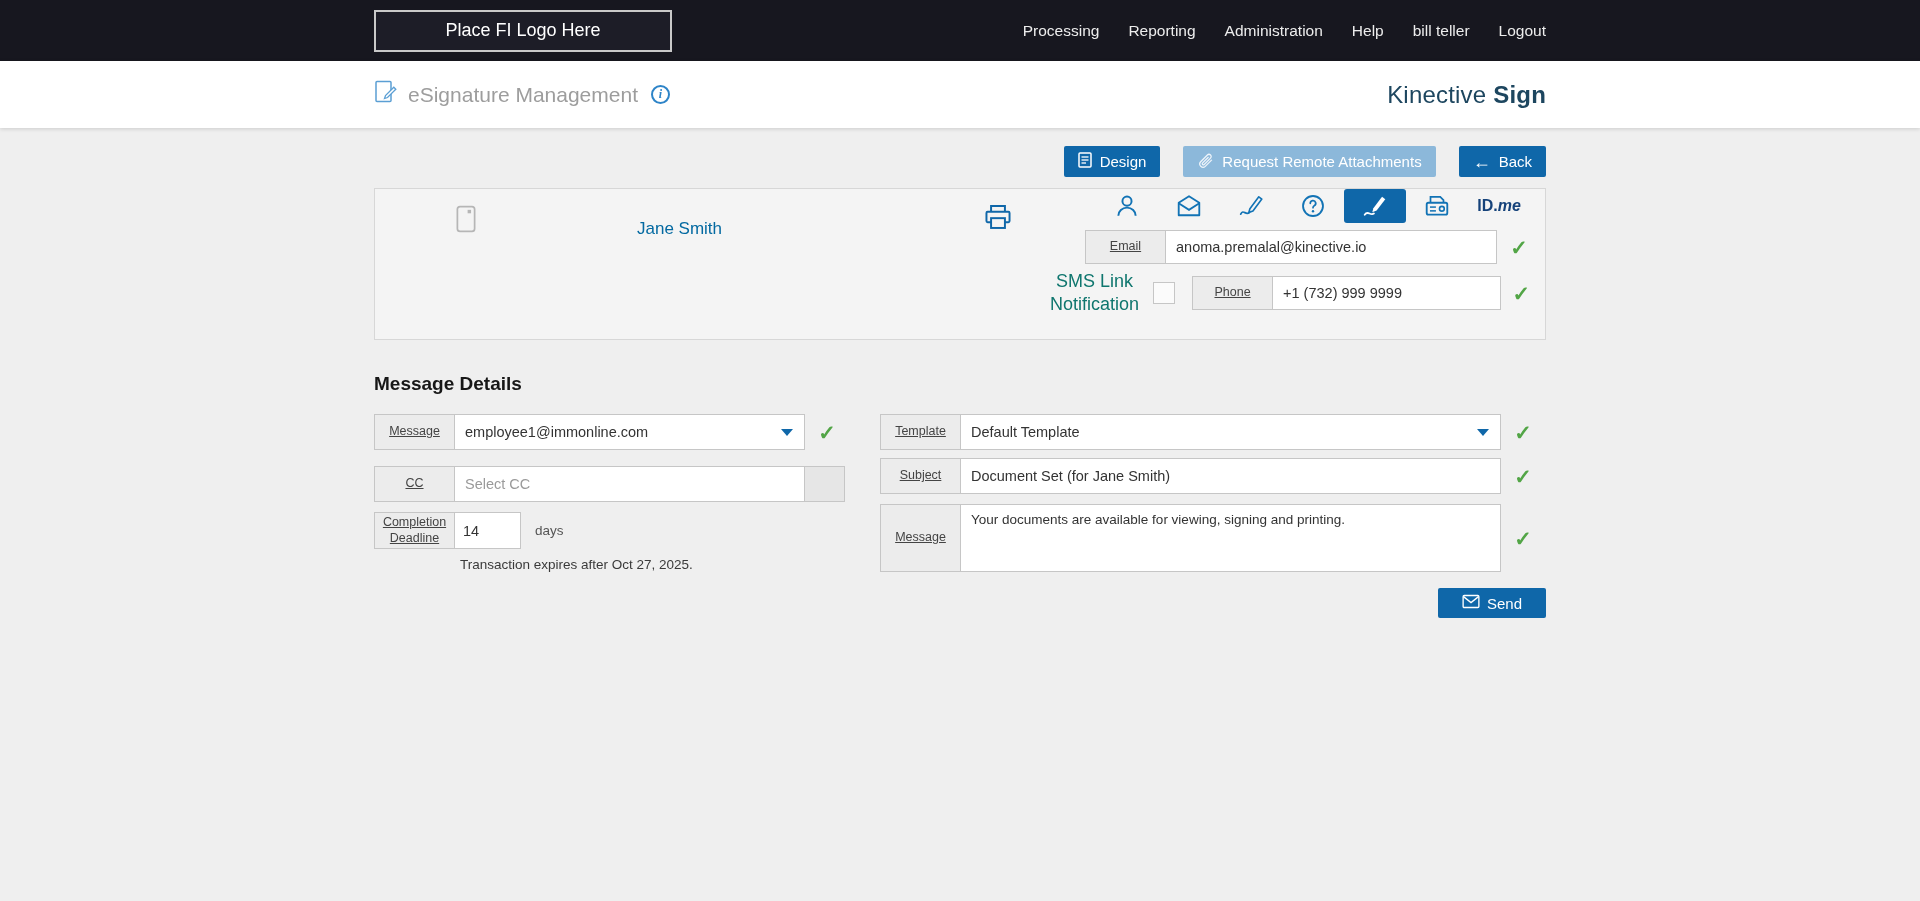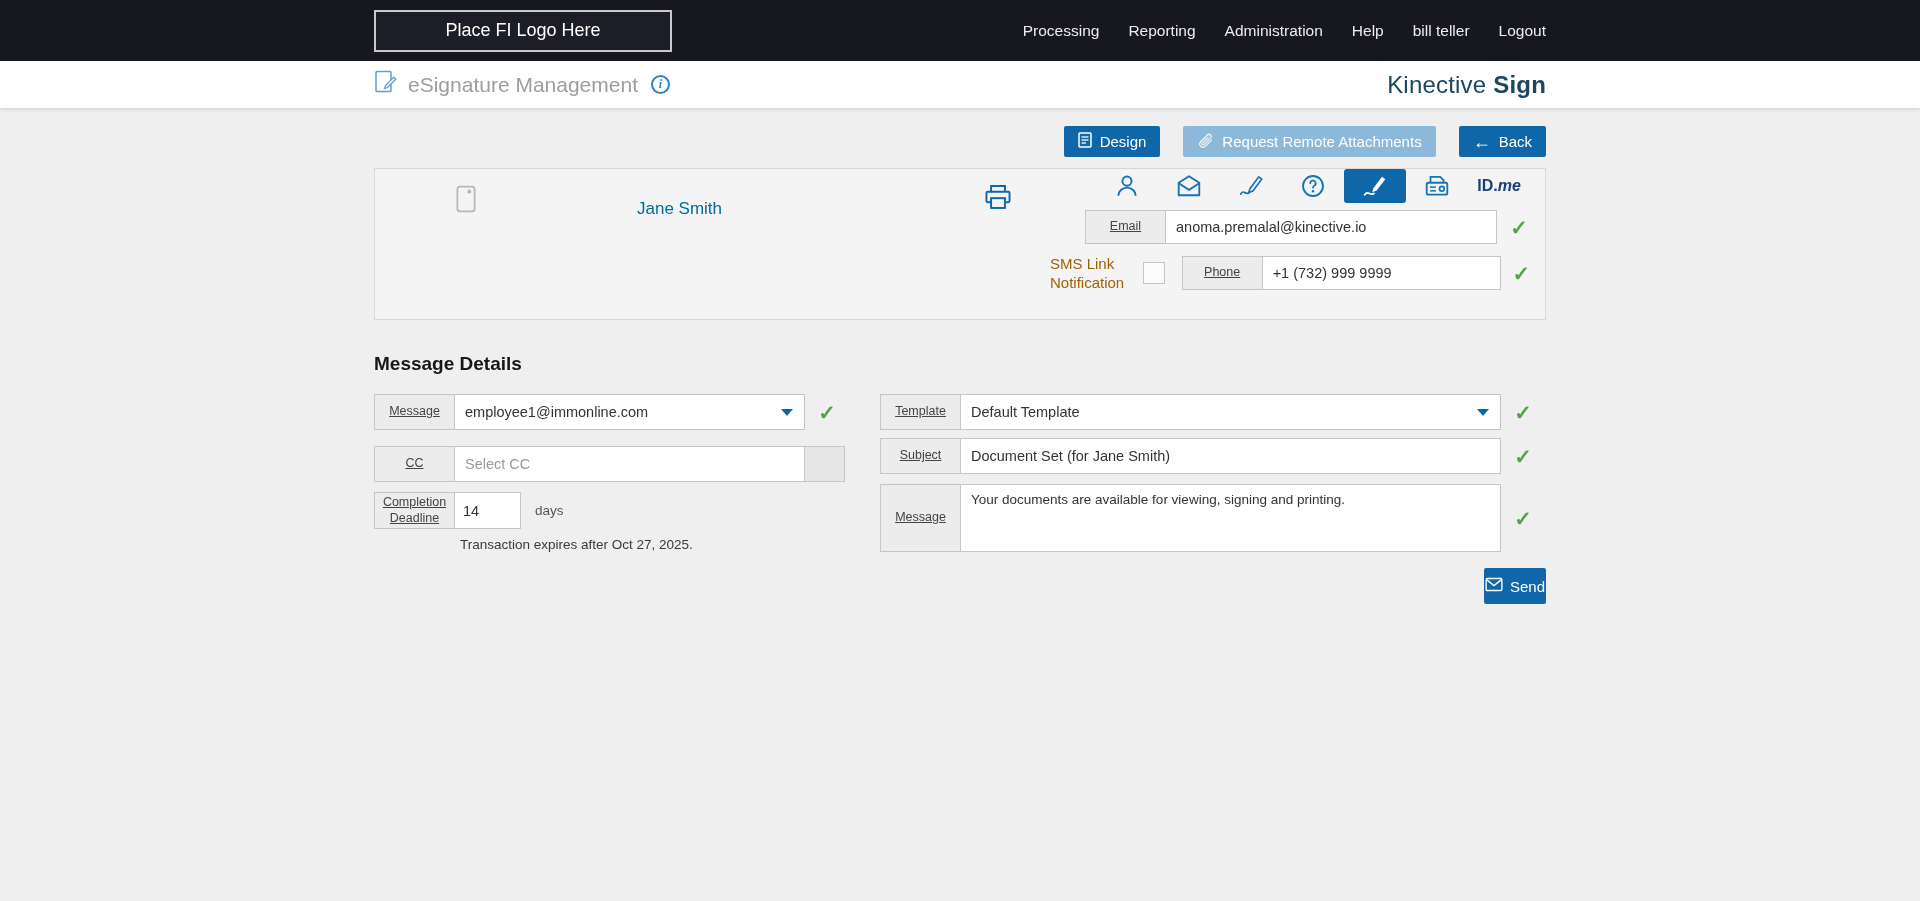--- a/index.html
+++ b/index.html
@@ -17,21 +17,21 @@
   .topbar-inner { display: flex; align-items: center; justify-content: space-between; }
   .logo-box {
     border: 2px solid #c9c9c9; color: #fff; font-size: 18px;
     width: 298px; height: 42px; display: flex; align-items: center; justify-content: center;
     background: #1d1d27;
   }
   .topnav { display: flex; gap: 29px; align-items: center; }
   .nav-item { color: #ededed; font-size: 15.5px; cursor: pointer; white-space: nowrap; }
 
   
-  .appheader { background: #fff; height: 47px; display: flex; align-items: center;
+  .appheader { background: #fff; height: 67px; display: flex; align-items: center;
                box-shadow: 0 1px 4px rgba(0,0,0,.15); position: relative; z-index: 2; }
   .header-inner { display: flex; align-items: center; justify-content: space-between; }
   .header-left { display: flex; align-items: center; gap: 10px; }
   .page-title { color: #9d9d9d; font-size: 21px; }
   .info-icon {
     width: 19px; height: 19px; border: 2px solid #2d84c8; color: #2d84c8; border-radius: 50%;
     font-size: 12px; display: inline-flex; align-items: center; justify-content: center;
     font-weight: bold; font-style: italic; margin-left: 3px; cursor: pointer;
     font-family: "Liberation Serif", serif;
   }
@@ -72,21 +72,21 @@
     font-size: 12.5px; color: #444; flex: none; line-height: 1.25; padding: 2px 4px; text-decoration: underline;
   }
   .finput {
     border: 1px solid #c6c6c6; background: #fff; height: auto; padding: 0 10px;
     font-size: 14.5px; font-family: inherit; color: #333; outline: none;
   }
   .finput::placeholder { color: #9a9a9a; }
   .w332 { width: 332px; }
   .check { color: #52a546; font-size: 21px; font-weight: bold; margin-left: 11px;
            width: 22px; text-align: center; align-self: center; line-height: 1; }
-  .sms-label { font-size: 15px; color: #a16207; text-align: left; width: 112px;
+  .sms-label { font-size: 18px; color: #0f766e; text-align: center; width: 112px;
                line-height: 1.3; margin-right: 14px; align-self: center; }
   .checkbox { width: 22px; height: 22px; background: #fbfbfb; border: 1px solid #c6c6c6;
               margin-right: 17px; cursor: pointer; align-self: center; flex: none; }
 
   
   .section-title { font-size: 19px; font-weight: bold; color: #171717; margin-top: 33px; margin-bottom: 19px; }
   .details-grid { display: flex; justify-content: space-between; align-items: flex-start; }
   .col-left { width: 474px; }
   .col-right { width: 666px; }
   .form-row { display: flex; align-items: stretch; min-height: 36px; }
@@ -106,21 +106,21 @@
   .deadline-input { width: 67px; border: 1px solid #c6c6c6; padding: 0 8px; font-size: 14.5px;
                     font-family: inherit; color: #333; outline: none; background: #fff; }
   .days { font-size: 13.5px; color: #555; align-self: center; margin-left: 14px; }
   .expiry { font-size: 13.5px; color: #3a3a3a; margin-top: 8px; margin-left: 86px; }
   .msg-area {
     width: 541px; height: 68px; border: 1px solid #c6c6c6; resize: none; padding: 7px 10px;
     font-size: 13.5px; font-family: inherit; color: #333; outline: none; background: #fff;
   }
   .msg-label { height: 68px; }
   .send-row { display: flex; justify-content: flex-end; margin-top: 16px; }
-  .btn-send { height: 36px; padding: 0 1px; gap: 7px; }
+  .btn-send { height: 30px; padding: 0 24px; gap: 7px; }
 </style>
 </head>
 <body>
 
 <div class="topbar">
   <div class="container topbar-inner">
     <div class="logo-box">Place FI Logo Here</div>
     <nav class="topnav">
       <span class="nav-item">Processing</span>
       <span class="nav-item">Reporting</span>

